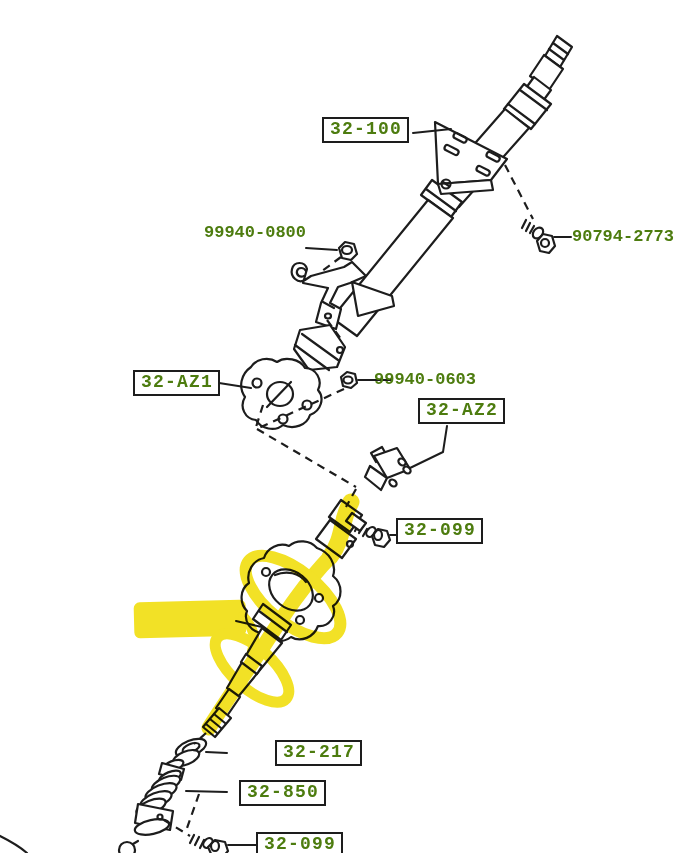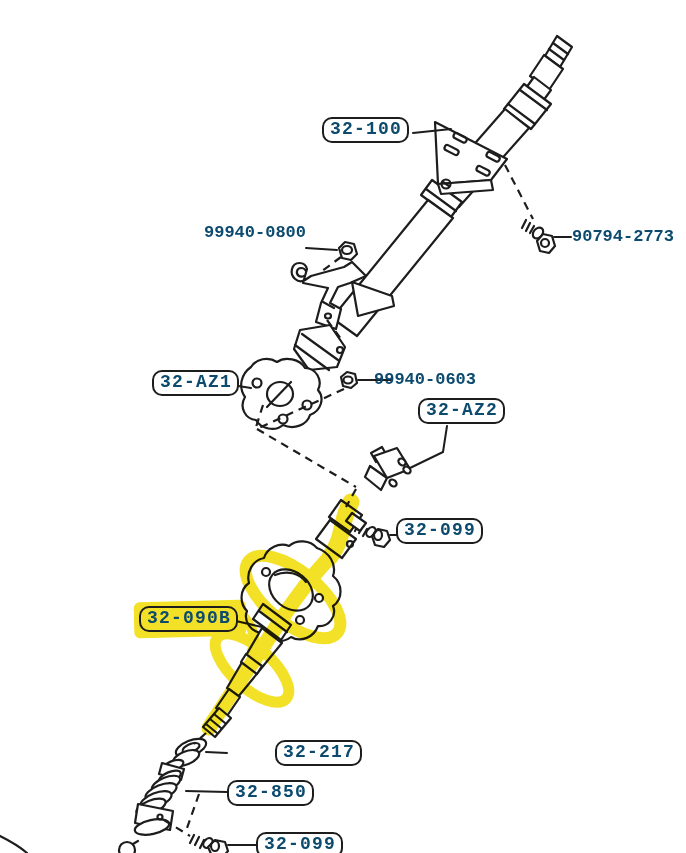--- a/index.html
+++ b/index.html
@@ -1,21 +1,21 @@
 <!DOCTYPE html>
 <html><head>
 <meta charset="utf-8">
 <style>
   html,body{margin:0;padding:0;background:#888;}
   #stage{
     position:relative;width:686px;height:853px;background:#ffffff;
     overflow:hidden;font-family:"Liberation Mono","DejaVu Sans Mono",monospace;
   }
   #artwork{position:absolute;left:0;top:0;}
-  .co{position:absolute;color:#0c4a6e;white-space:nowrap;border-radius:10px;}
+  .co{position:absolute;color:#4d7c0f;white-space:nowrap;}
   .co-box{
     border:2.5px solid #1d1d1d;background:#ffffff;
     font-weight:bold;font-size:18px;line-height:19px;
     letter-spacing:1.2px;padding:1px 5px 2px 6px;
   }
   .co-box.hl{background:#f2e126;}
   .co-text{
     font-weight:bold;font-size:17px;line-height:18px;letter-spacing:0px;
   }
 </style>
@@ -215,28 +215,27 @@
       <path d="M243,616 C254,628 257,639 252,651" stroke-width="10"></path>
     </g>
   </svg>
 
   <div class="co co-box" style="left:322px;top:117px;">32-100</div>
 
   <div class="co co-text" style="left:204px;top:224px;">99940-0800</div>
 
   <div class="co co-text" style="left:572px;top:228px;">90794-2773</div>
 
-  <div class="co co-box" style="left:133px;top:370px;margin-left:19px;">32-AZ1</div>
+  <div class="co co-box" style="left:133px;top:370px;">32-AZ1</div>
 
   <div class="co co-text" style="left:374px;top:371px;">99940-0603</div>
 
   <div class="co co-box" style="left:418px;top:398px;text-align:right;">32-AZ2</div>
 
   <div class="co co-box" style="left:396px;top:518px;">32-099</div>
 
-  <div class="co co-box hl" style="left:139px;top:606px;">32-090B</div>
 
   <div class="co co-box" style="left:227px;top:740px;margin-left:48px;">32-217</div>
 
-  <div class="co co-box" style="left:227px;top:780px;">32-850</div>
+  <div class="co co-box" style="left:239px;top:780px;">32-850</div>
 
   <div class="co co-box" style="left:256px;top:832px;">32-099</div>
 </div>
 
 </body></html>

